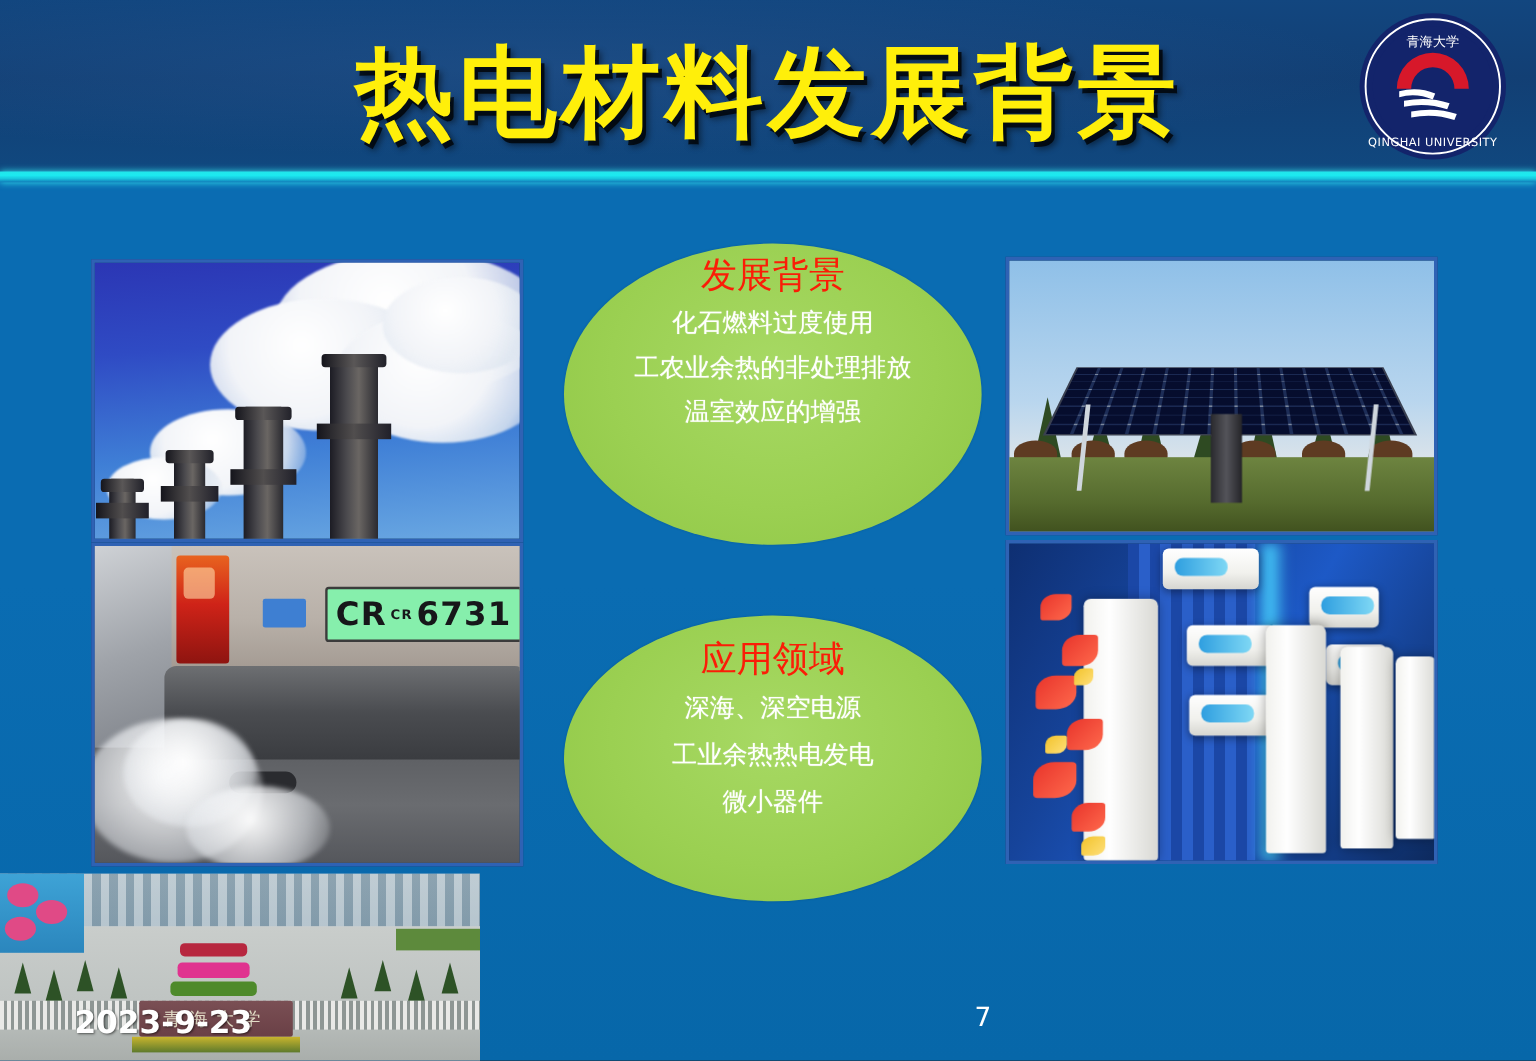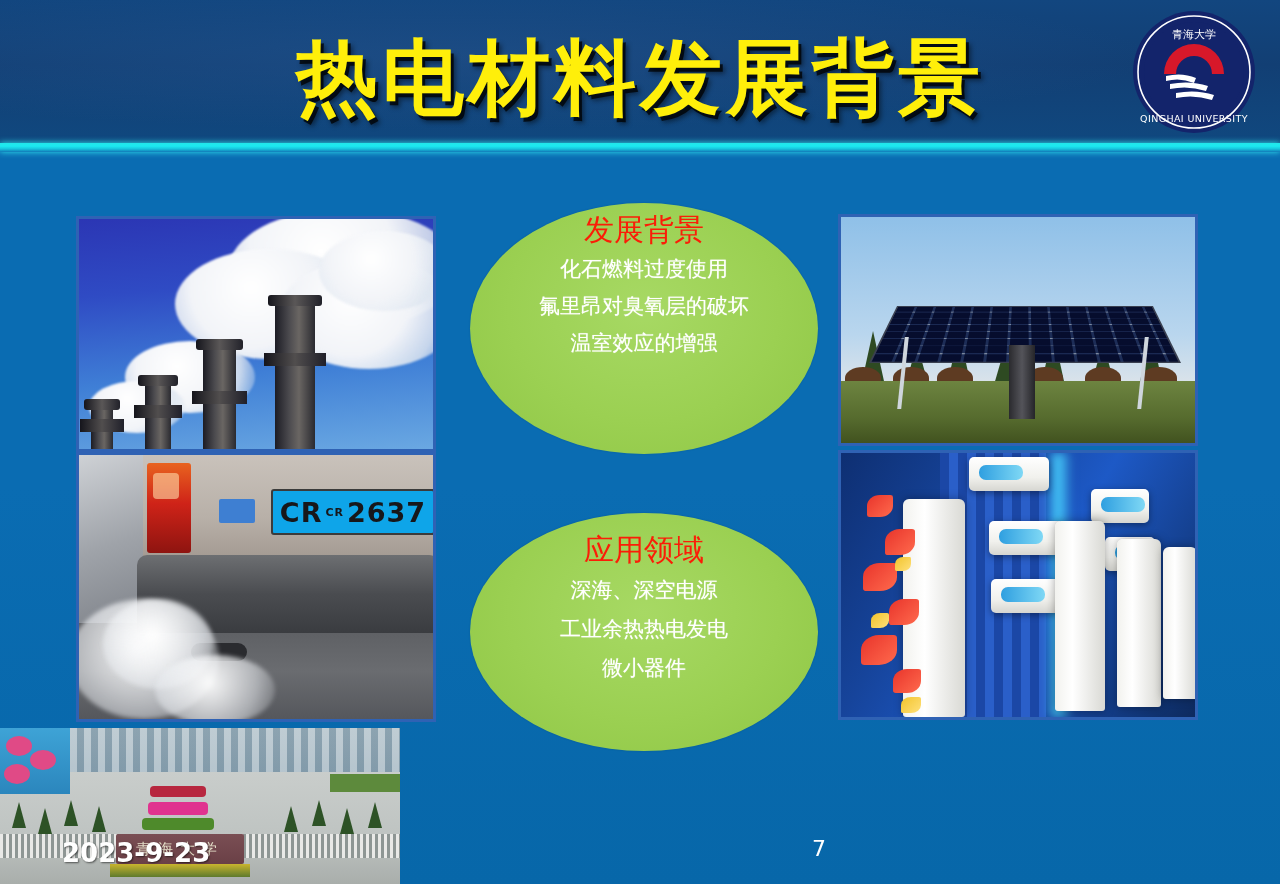--- a/index.html
+++ b/index.html
@@ -120,21 +120,21 @@
     background: linear-gradient(160deg,#cfd2d6 0%, #9fa3a9 50%, #7b7f86 100%);
   }
   .taillight {
     position:absolute; left: 68px; top: 8px; width: 44px; height: 90px;
     background: linear-gradient(180deg,#e8631f 0%, #cf2318 45%, #8e1410 100%);
     border-radius: 3px;
   }
   .taillight-hi { position:absolute; left:6px; top:10px; width:26px; height:26px; background:rgba(255,220,170,.6); border-radius:4px; }
   .plate {
     position:absolute; left: 192px; top: 34px; width: 160px; height: 42px;
-    background: #0ea5e9;
+    background: #86efac;
     border: 2px solid #3b3b3b;
     border-radius: 3px;
     display:flex; align-items:center; justify-content:center;
     color:#17171a; font-weight:700; font-size: 27px; letter-spacing:1px;
     font-family:"DejaVu Sans","Liberation Sans",sans-serif;
     overflow:hidden;
   }
   .plate .sm { font-size: 11px; margin: 0 3px; align-self:center; }
   .eu-badge { position:absolute; left:140px; top:44px; width:36px; height:24px; background:#3e7fd2; border-radius:2px; }
   .bumper {
@@ -308,21 +308,21 @@
     <div class="car-bg"></div>
     <div class="car-left"></div>
     <div class="car-body"></div>
     <div class="taillight">
         <div class="taillight-hi"></div>
       </div>
     <div class="eu-badge"></div>
     <div class="plate">
       <span>CR</span>
       <span class="sm">CR</span>
-      <span>2637</span>
+      <span>6731</span>
     </div>
     <div class="road"></div>
     <div class="bumper"></div>
     <div class="exhaust-pipe"></div>
     <div class="exh-smoke" style="left:-10px;bottom:0px;width:150px;height:120px;"></div>
     <div class="exh-smoke" style="left:24px;bottom:30px;width:110px;height:90px;"></div>
     <div class="exh-smoke" style="left:76px;bottom:-6px;width:120px;height:70px;"></div>
   </div>
 
   <div class="photo photo-solar">
@@ -398,21 +398,21 @@
     <div class="campus-hedge"></div>
     <div class="campus-overlay-left"></div>
     <div class="campus-pink" style="left:6px;top:8px;"></div>
     <div class="campus-pink" style="left:30px;top:22px;"></div>
     <div class="campus-pink" style="left:4px;top:36px;"></div>
   </div>
 
   <div class="ellipse ellipse-bg">
     <div class="ellipse-title">发展背景</div>
     <div class="ellipse-line">化石燃料过度使用</div>
-    <div class="ellipse-line">氟里昂对臭氧层的破坏</div>
+    <div class="ellipse-line">工农业余热的非处理排放</div>
     <div class="ellipse-line">温室效应的增强</div>
   </div>
 
   <div class="ellipse ellipse-app">
     <div class="ellipse-title">应用领域</div>
     <div class="ellipse-line">深海、深空电源</div>
     <div class="ellipse-line">工业余热热电发电</div>
     <div class="ellipse-line">微小器件</div>
   </div>
 

